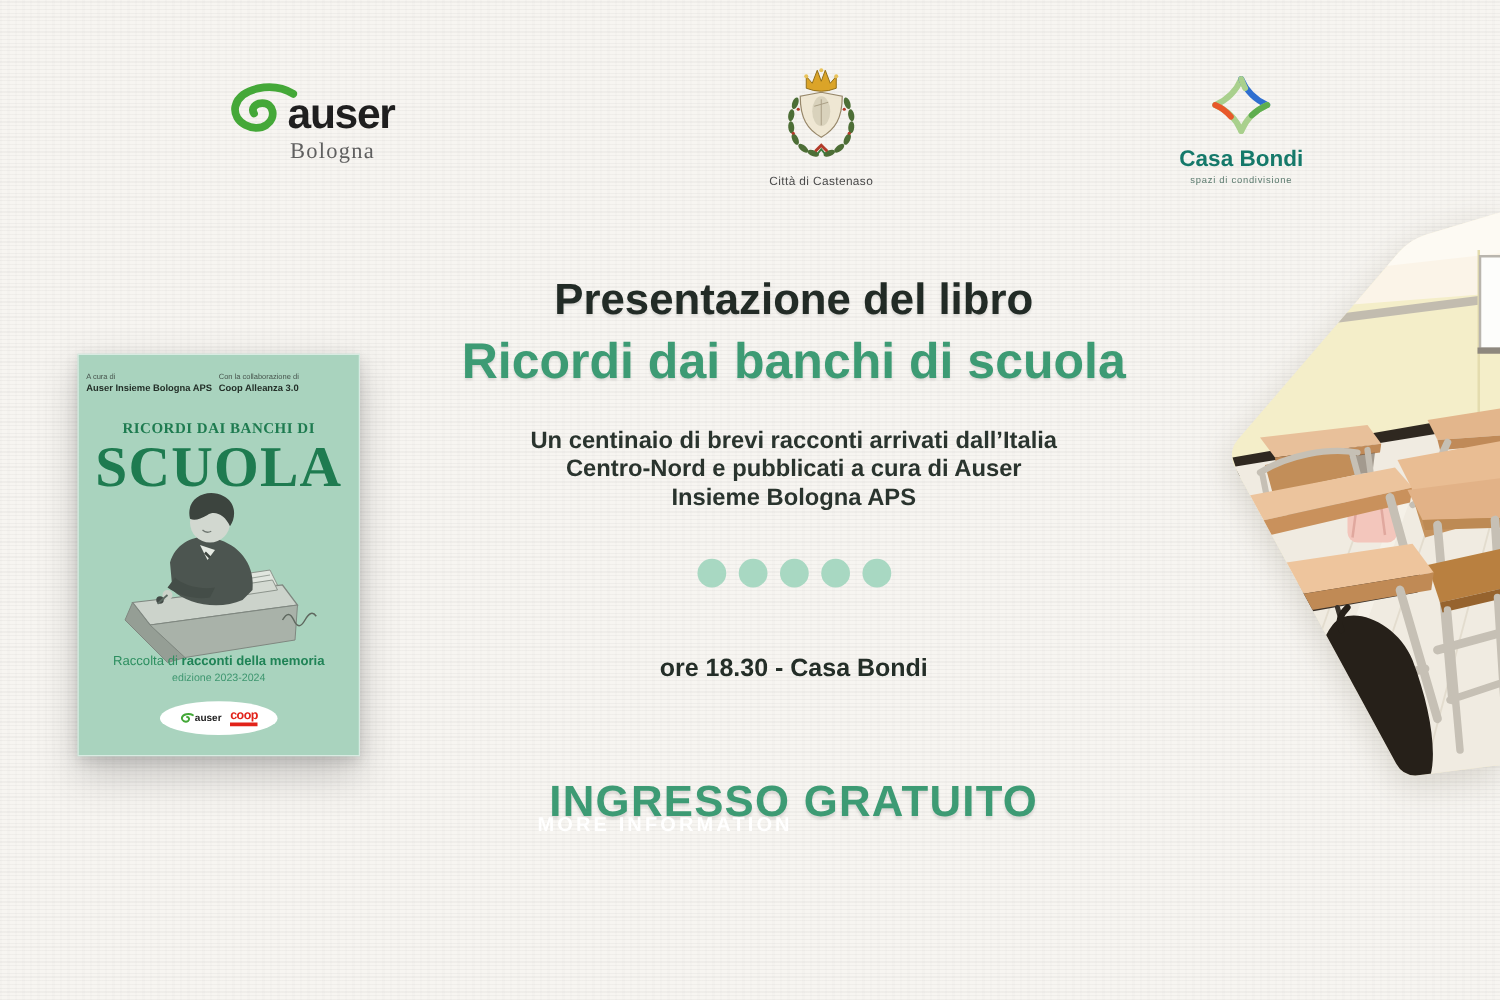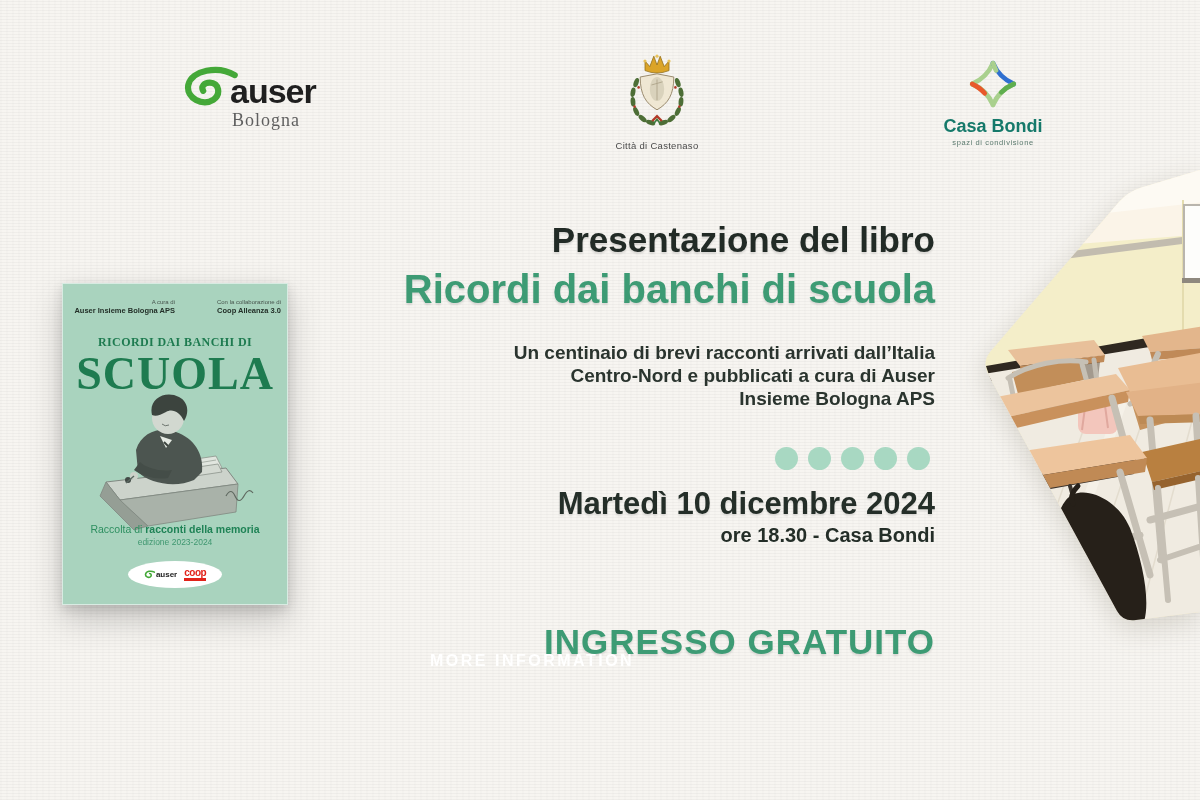--- a/index.html
+++ b/index.html
@@ -18,38 +18,38 @@
   .auser-logo{left:180px;top:64px;width:150px;height:70px}
   .auser-word{position:absolute;left:50px;top:8px;font-size:34px;font-weight:bold;color:#1f1f1f;letter-spacing:-1px}
   .auser-city{position:absolute;left:52px;top:46px;font-family:"Liberation Serif",serif;font-size:18px;color:#5f5f5f;letter-spacing:1px}
   .crest{left:609px;top:48px;width:96px;height:110px;text-align:center}
   .crest-caption{position:absolute;top:92px;width:100%;font-size:9.5px;color:#4a4a4a;letter-spacing:.3px}
   .casabondi{left:938px;top:58px;width:110px;text-align:center}
   .cb-name{font-size:18px;font-weight:bold;color:#15796a;margin-top:2px}
   .cb-tag{font-size:7.5px;color:#5b7a6e;letter-spacing:.6px;margin-top:1px}
 
   
-  .col{left:335px;width:600px;text-align:right}
+  .col{left:335px;width:600px;text-align:center}
   .headline-small{top:220px;font-size:35px;font-weight:bold;color:#222b26;text-shadow:0 2px 2px rgba(60,60,60,.15)}
   .headline-title{top:267px;font-size:40px;font-weight:bold;color:#3d9b74;text-shadow:0 2px 2px rgba(60,60,60,.15)}
   .description{top:341px;font-size:19px;line-height:23px;font-weight:bold;color:#2a342e}
   .description span{display:block}
   .dots{top:447px}
   .dot{display:inline-block;width:23px;height:23px;border-radius:50%;background:#a8d8c2;margin:0 5px}
   .event-date{top:486px;font-size:31px;font-weight:bold;color:#242e28;text-shadow:0 2px 2px rgba(60,60,60,.12)}
   .event-place{top:524px;font-size:20px;font-weight:bold;color:#242e28}
   .admission{top:622px;font-size:35px;font-weight:bold;color:#3d9b74;letter-spacing:1px;z-index:1;text-shadow:0 2px 2px rgba(60,60,60,.14)}
   .ghost{left:430px;top:652px;font-size:16px;font-weight:bold;color:#ffffff;letter-spacing:2.5px;z-index:2}
 
   
   .book-cover{left:62px;top:283px;width:226px;height:322px;background:#a9d3be;
     border:1px solid rgba(255,255,255,.55);
     box-shadow:0 14px 30px rgba(70,70,70,.28), 0 4px 10px rgba(70,70,70,.18)}
   .cover-credits{position:absolute;top:15px;left:6px;right:6px;display:flex}
-  .credit{width:50%;text-align:right}
+  .credit{width:50%;text-align:left}
   .credit-label{display:block;font-size:6px;color:#47544d}
   .credit-name{display:block;font-size:7.5px;font-weight:bold;color:#232f28;margin-top:1px}
   .cover-t1{position:absolute;top:51px;width:100%;text-align:center;font-family:"Liberation Serif",serif;font-weight:bold;font-size:12px;color:#1e7b50;letter-spacing:.4px}
   .cover-t2{position:absolute;top:63px;width:100%;text-align:center;font-family:"Liberation Serif",serif;font-weight:bold;font-size:46px;color:#1e7b50;letter-spacing:1px}
   .cover-art{position:absolute;top:100px;left:13px}
   .cover-sub{position:absolute;top:239px;width:100%;text-align:center;font-size:10.5px;color:#2d8f60}
   .cover-sub .subbold{font-weight:bold;color:#1f8356}
   .cover-edition{position:absolute;top:253px;width:100%;text-align:center;font-size:8.5px;color:#3f9770}
   .cover-oval{position:absolute;top:277px;left:50%;transform:translateX(-50%);
     width:94px;height:27px;background:#fff;border-radius:50%;
@@ -246,19 +246,18 @@
   <div class="abs col description">
     <span>Un centinaio di brevi racconti arrivati dall’Italia</span>
     <span>Centro-Nord e pubblicati a cura di Auser</span>
     <span>Insieme Bologna APS</span>
   </div>
 
   <div class="abs col dots">
     <span class="dot"></span><span class="dot"></span><span class="dot"></span><span class="dot"></span><span class="dot"></span>
   </div>
 
-  <div class="abs col event-date">Martedì 10 dicembre 2024</div>
   <div class="abs col event-place">ore 18.30 - Casa Bondi</div>
 
   <div class="abs ghost">MORE INFORMATION</div>
   <div class="abs col admission">INGRESSO GRATUITO</div>
 
 </div>
 
 </body></html>

